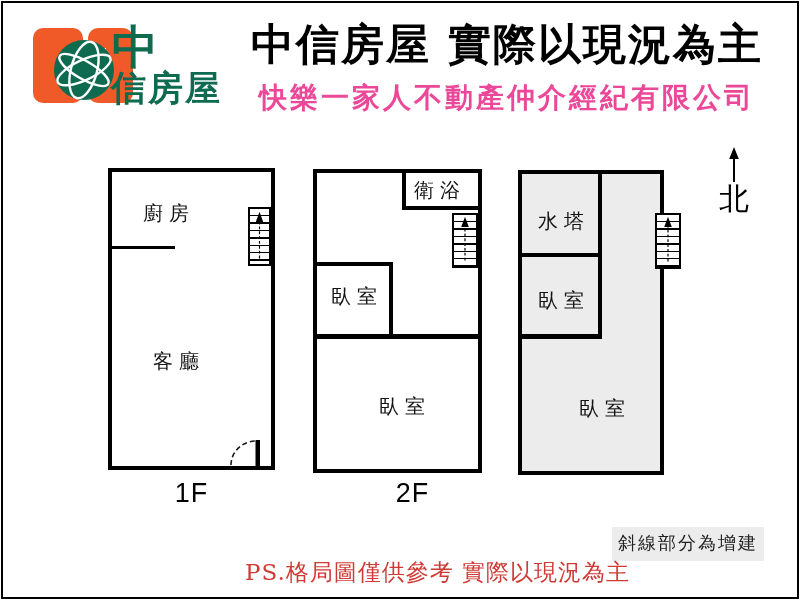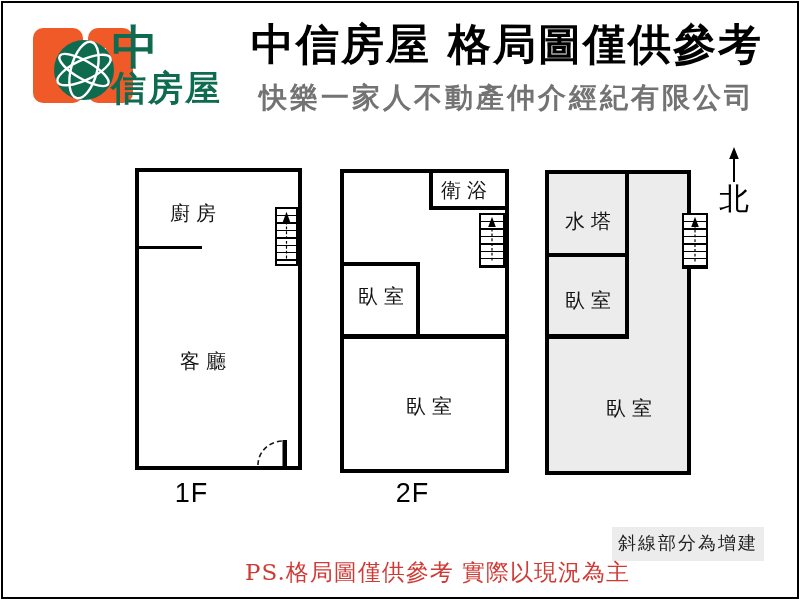--- a/index.html
+++ b/index.html
@@ -15,24 +15,24 @@
   .logo-mark .grid{fill:none;stroke:#fff;stroke-width:2.4;}
   .logo-cn1{position:absolute;left:112px;top:22px;font-size:46px;font-weight:700;line-height:1.1;
             color:var(--brand-green,#0e6b50);}
   .logo-cn2{position:absolute;left:111px;top:70px;font-size:35px;font-weight:700;line-height:1.05;
             letter-spacing:2px;color:var(--brand-green,#0e6b50);white-space:nowrap;}
   .logo-en{position:absolute;left:28px;top:107px;font-size:15px;letter-spacing:0.2px;
            color:var(--brand-green,#0e6b50);white-space:nowrap;font-family:"Liberation Serif",serif;}
   .title{position:absolute;left:232px;top:20px;width:550px;text-align:center;font-size:43px;
          font-weight:700;letter-spacing:2px;color:#000;line-height:1.15;white-space:nowrap;}
   .subtitle{position:absolute;left:232px;top:79px;width:550px;text-align:center;font-size:28px;
-            font-weight:700;letter-spacing:3px;color:#737373;white-space:nowrap;}
+            font-weight:700;letter-spacing:3px;color:#ec4899;white-space:nowrap;}
 
   
-  .plan{position:absolute;box-sizing:border-box;border:4px solid #000;background:#fff;margin-left:27px;}
+  .plan{position:absolute;box-sizing:border-box;border:4px solid #000;background:#fff;}
   .plan-1f{left:108px;top:168px;width:167px;height:302px;}
   .plan-2f{left:313px;top:169px;width:169px;height:304px;}
   .plan-3f{left:518px;top:170px;width:146px;height:305px;background:var(--addition-gray,#ececec);}
   .wall{position:absolute;background:#000;}
   .label{position:absolute;font-size:20px;letter-spacing:6px;color:#141414;line-height:1;
          white-space:nowrap;}
   .stairs{position:absolute;box-sizing:border-box;border:2px solid #000;background-color:#fff;
           background-image:repeating-linear-gradient(to bottom,#fff 0 6px,#000 6px 7.4px);}
   .stairs svg{position:absolute;inset:0;width:100%;height:100%;}
   .stairs line{stroke:#000;stroke-width:1.4;stroke-dasharray:3 2.2;}
@@ -65,21 +65,21 @@
     <rect class="block" x="58" y="6" width="45" height="75" rx="10"></rect>
     <rect class="notch" x="35" y="26" width="18" height="30"></rect>
     <rect class="notch" x="58" y="26" width="18" height="30"></rect>
     <circle class="globe" cx="54" cy="48" r="30"></circle>
     <ellipse class="grid" cx="54" cy="48" rx="13" ry="29" transform="rotate(15 54 48)"></ellipse>
     <ellipse class="grid" cx="54" cy="48" rx="29" ry="10" transform="rotate(-25 54 48)"></ellipse>
     <ellipse class="grid" cx="54" cy="48" rx="28" ry="9" transform="rotate(30 54 48)"></ellipse>
   </svg>
   <div class="logo-cn1">中</div>
   <div class="logo-cn2">信房屋</div>
-  <div class="title">中信房屋 格局圖僅供參考</div>
+  <div class="title">中信房屋 實際以現況為主</div>
   <div class="subtitle">快樂一家人不動產仲介經紀有限公司</div>
 
   <div class="plan plan-1f">
     <div class="label" style="left:31px;top:31px;">廚房</div>
     <div class="wall" style="left:0;top:74px;width:63px;height:3px;"></div>
     <div class="stairs" style="left:136px;top:35px;width:23px;height:59px;">
       <svg viewBox="0 0 23 59" preserveAspectRatio="none">
         <line x1="11.5" y1="53" x2="11.5" y2="13"></line>
         <polygon points="11.5,3 7,14 16,14"></polygon>
       </svg>

